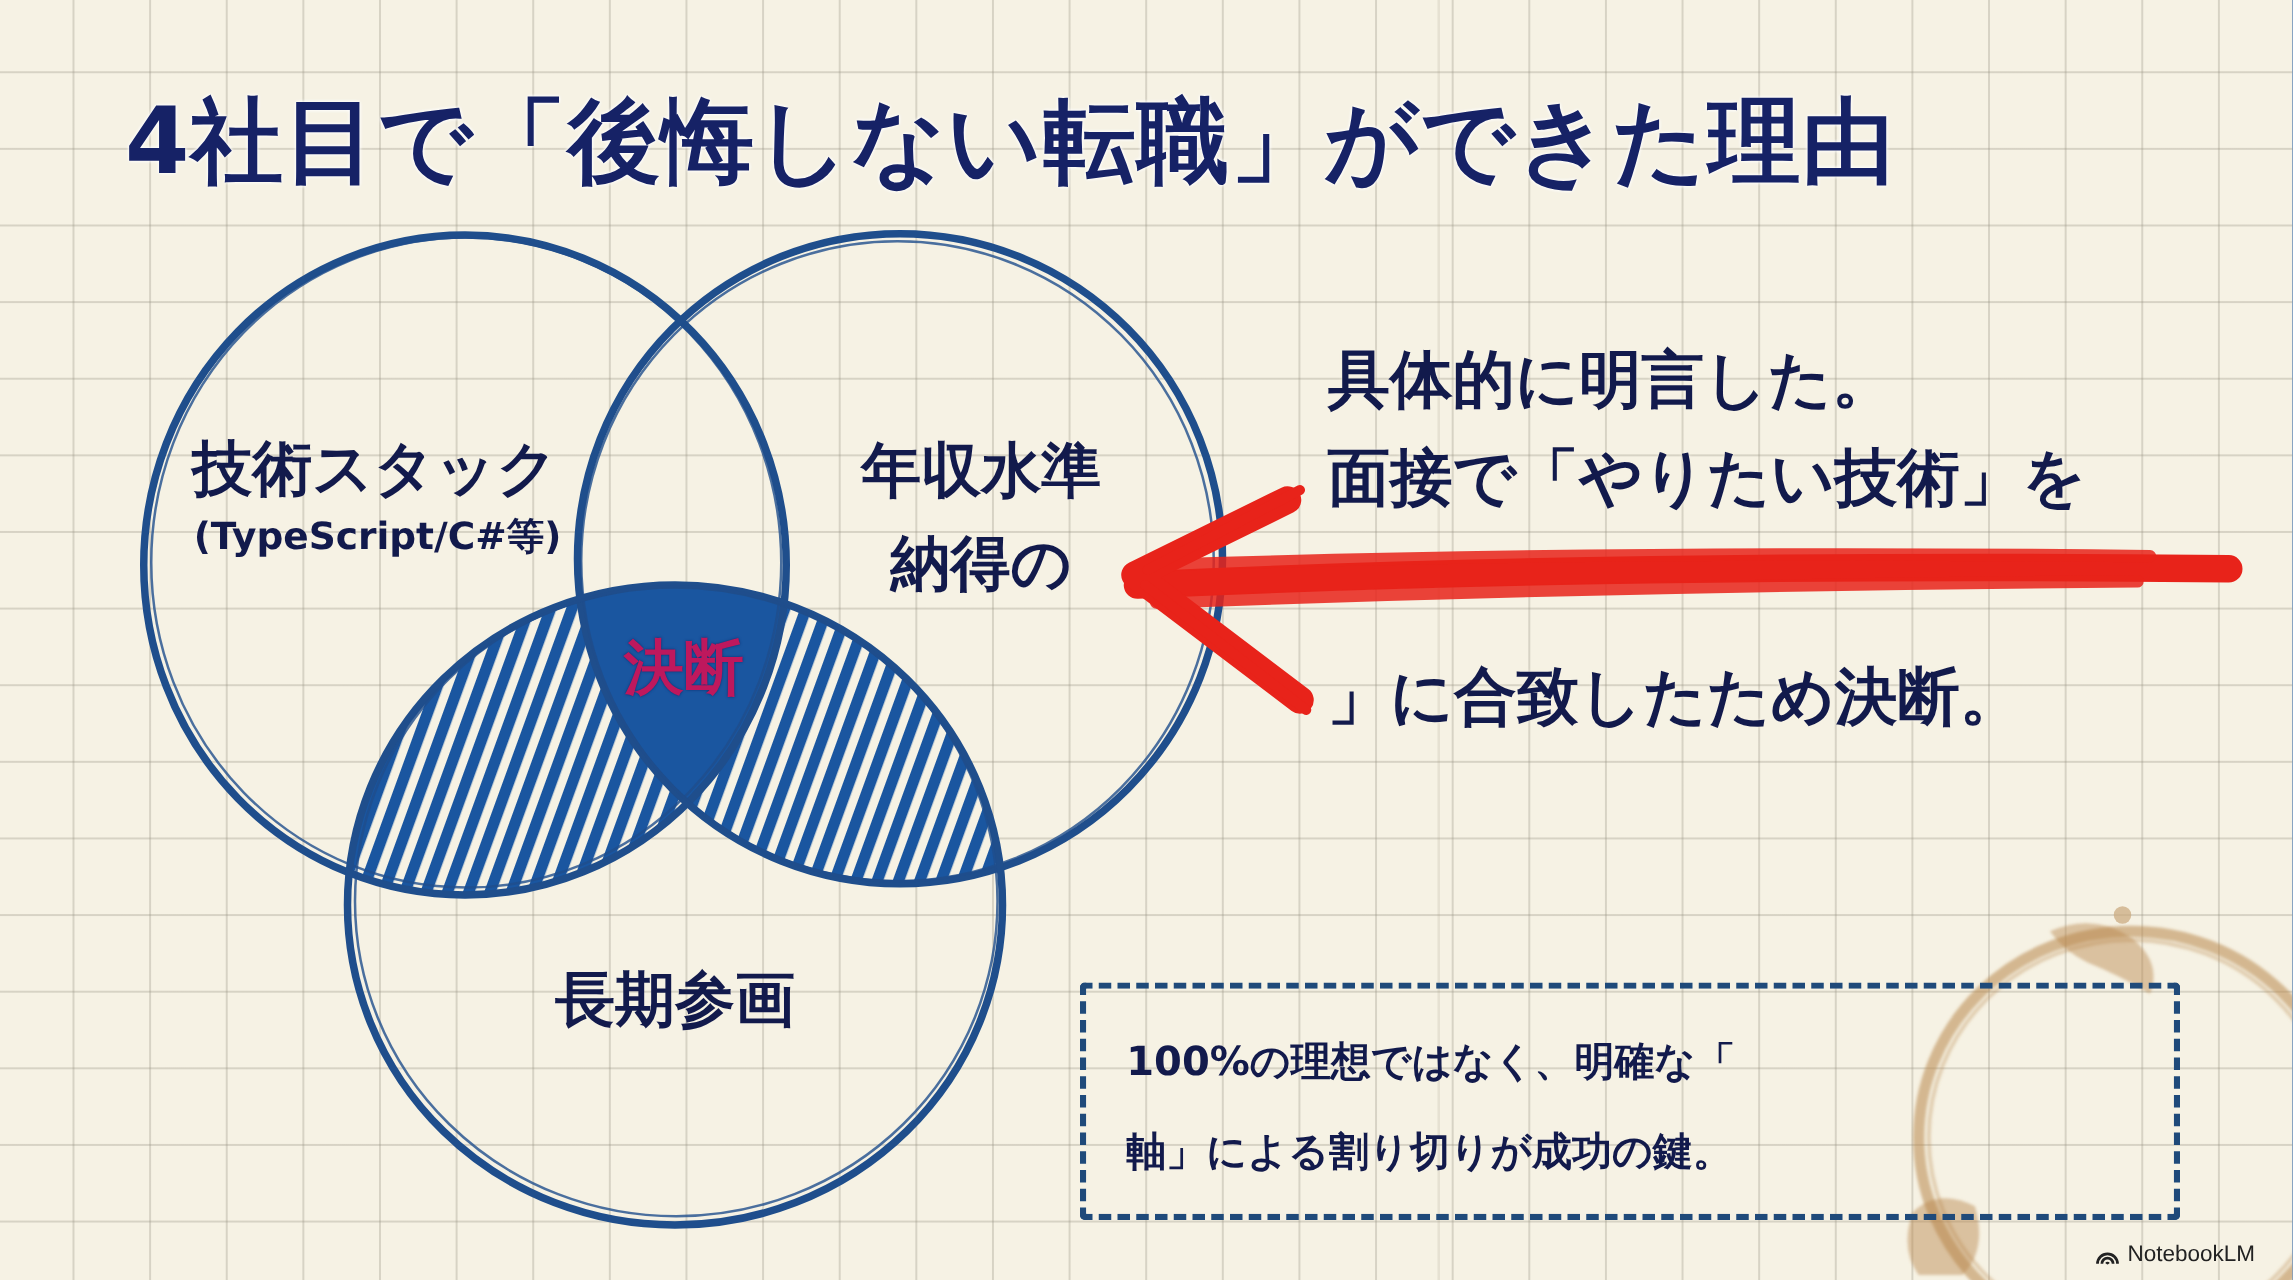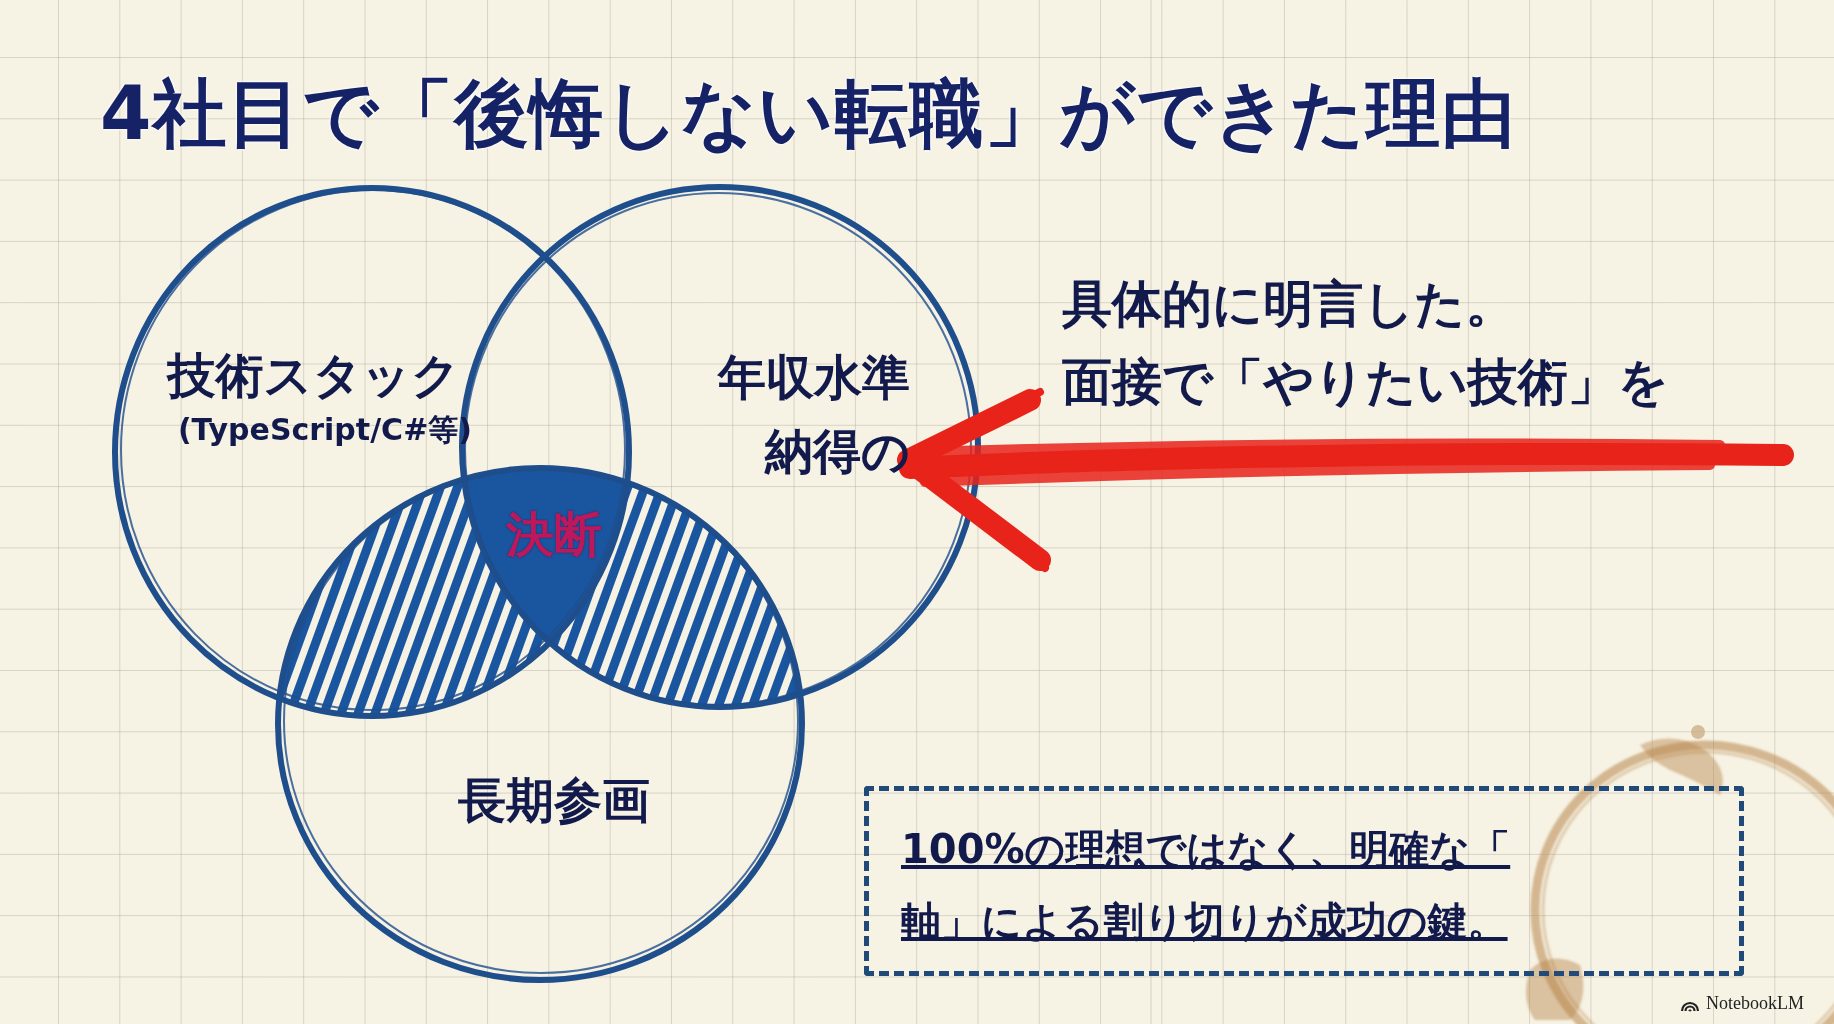--- a/index.html
+++ b/index.html
@@ -16,39 +16,39 @@
     }
     .fold { position: absolute; top: 0; bottom: 0; width: 2px; background: rgba(160,150,130,0.18); }
     .stain { position: absolute; pointer-events: none; }
     .title {
       position: absolute; left: 84px; top: 52px; margin: 16px;
       font-size: 74px; font-weight: bold; letter-spacing: 1px;
       color: #162266; white-space: nowrap; line-height: 90px;
       text-shadow: 0 0 3px #fff, 0 0 3px #fff;
     }
     .venn { position: absolute; left: 0; top: 0; width: 1834px; height: 1024px; }
-    .lbl { position: absolute; font-weight: bold; text-align: right; white-space: nowrap; color: #121a4c; }
+    .lbl { position: absolute; font-weight: bold; text-align: center; white-space: nowrap; color: #121a4c; }
     .lbl-tech { left: 140px; top: 345px; width: 320px; font-size: 48px; line-height: 60px; }
     .lbl-tech-sub { left: 132px; top: 410px; width: 340px; font-size: 30px; line-height: 40px; }
     .lbl-income { left: 660px; top: 340px; width: 250px; font-size: 48px; line-height: 74px; }
     .lbl-long { left: 430px; top: 770px; width: 220px; font-size: 48px; line-height: 60px; }
     .lbl-decision { left: 492px; top: 504px; width: 110px; font-size: 48px; line-height: 60px; color: #be185d;
       text-shadow: 0 0 2px #0e2d6b; }
     .note { position: absolute; left: 1062px; font-size: 50px; font-weight: bold; line-height: 78px;
       color: #121a4c; white-space: nowrap; text-shadow: 0 0 3px #f6f2e4; }
     .note-a { top: 265px; }
     .note-b { top: 520px; line-height: 74px; }
     .keybox {
       position: absolute; left: 864px; top: 786px; width: 880px; height: 190px;
       box-sizing: border-box; border: 5px dashed #1f4a7a; border-radius: 4px;
     }
-    .keybox-text { position: absolute; left: 32px; top: 22px; font-size: 40px; font-weight: bold;
-      line-height: 72px; color: #121a4c; white-space: nowrap; text-decoration: underline; }
+    .keybox-text { position: absolute; left: 32px; top: 22px; font-size: 32px; font-weight: bold;
+      line-height: 72px; color: #121a4c; white-space: nowrap; }
     .brand { position: absolute; right: 30px; bottom: 10px; display: flex; align-items: center; gap: 6px;
-      font-family: Liberation Serif, serif; font-size: 18px; color: #222; }
+      font-family: Liberation Sans, sans-serif; font-size: 18px; color: #222; }
     .brand svg { display: block; }
   </style>
 </head>
 <body>
 
 <div class="fold" style="left: 1150px;"></div>
 
 <svg class="stain" style="left:1490px; top:700px;" width="344" height="324" viewBox="0 0 344 324">
   <defs>
     <filter id="blur1">
@@ -125,20 +125,21 @@
 </div>
 <div class="lbl lbl-long">長期参画</div>
 <div class="lbl lbl-decision">決断</div>
 
 <div class="note note-a">
   <div>具体的に明言した。</div>
   <div>面接で「やりたい技術」を</div>
 </div>
 
 <div class="note note-b">
+  <div>」に合致したため決断。</div>
 </div>
 
 <div class="keybox">
   <div class="keybox-text">
     <div>100%の理想ではなく、明確な「</div>
     <div>軸」による割り切りが成功の鍵。</div>
   </div>
 </div>
 
 <div class="brand">

